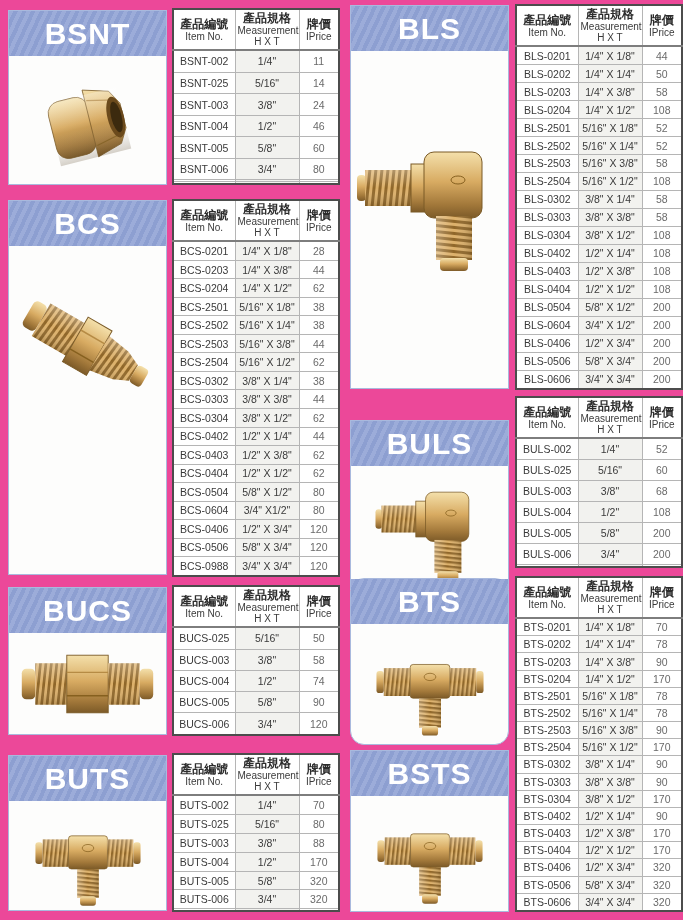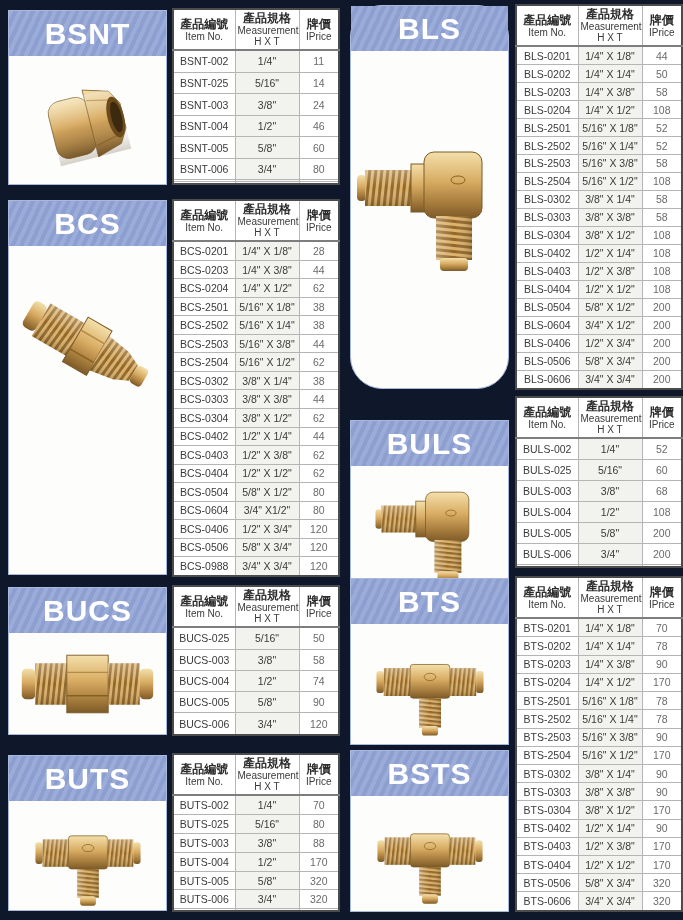--- a/index.html
+++ b/index.html
@@ -1,19 +1,19 @@
 <!DOCTYPE html>
 <html><head>
 <meta charset="utf-8">
 <style>
   * { margin:0; padding:0; box-sizing:border-box; }
   body { font-family:"Liberation Sans", sans-serif; background:#e9e8e6; }
   #page {
     position:relative; width:683px; height:920px;
-    background:#0f172a; overflow:hidden;
+    background:#ec4899; overflow:hidden;
   }
 
   
   .img-panel {
     position:absolute; background:#fdfdfc;
     border:1px solid #a9b9dd;
     display:flex; flex-direction:column;
   }
   .sec-band {
     height:46px; flex:0 0 46px;
@@ -475,21 +475,21 @@
           <td>320</td>
         </tr>
         <tr>
           <td></td>
           <td></td>
           <td></td>
         </tr>
       </tbody>
   </table>
 
-  <div class="img-panel" style="left:350px;top:5px;width:159px;height:384px;border-radius:32px;">
+  <div class="img-panel" style="left:350px;top:5px;width:159px;height:384px;">
     <div class="sec-band">
       <span>BLS</span>
     </div>
     <div class="fit-area">
       <svg width="150" height="200" style="margin-top:-40px">
           <use href="#sym-elbow"></use>
         </svg>
     </div>
   </div>
   <table class="price-table" style="left:515px;top:4px;width:166px;height:386px;">
@@ -679,21 +679,21 @@
           <td>200</td>
         </tr>
         <tr>
           <td></td>
           <td></td>
           <td></td>
         </tr>
       </tbody>
   </table>
 
-  <div class="img-panel" style="left:350px;top:578px;width:159px;height:167px;">
+  <div class="img-panel" style="left:350px;top:578px;width:159px;height:167px;border-radius:14px;">
     <div class="sec-band">
       <span>BTS</span>
     </div>
     <div class="fit-area">
       <svg width="118" height="110">
           <use href="#sym-tee"></use>
         </svg>
     </div>
   </div>
 
@@ -796,20 +796,25 @@
           <td>BTS-0403</td>
           <td>1/2" X 3/8"</td>
           <td>170</td>
         </tr>
         <tr>
           <td>BTS-0404</td>
           <td>1/2" X 1/2"</td>
           <td>170</td>
         </tr>
         <tr>
+          <td>BTS-0406</td>
+          <td>1/2" X 3/4"</td>
+          <td>320</td>
+        </tr>
+        <tr>
           <td>BTS-0506</td>
           <td>5/8" X 3/4"</td>
           <td>320</td>
         </tr>
         <tr>
           <td>BTS-0606</td>
           <td>3/4" X 3/4"</td>
           <td>320</td>
         </tr>
       </tbody>

